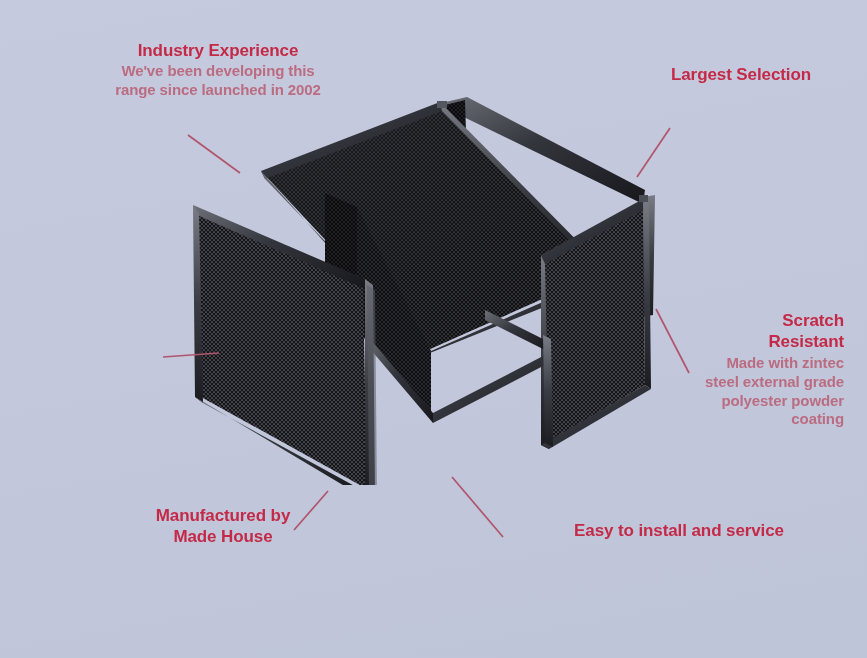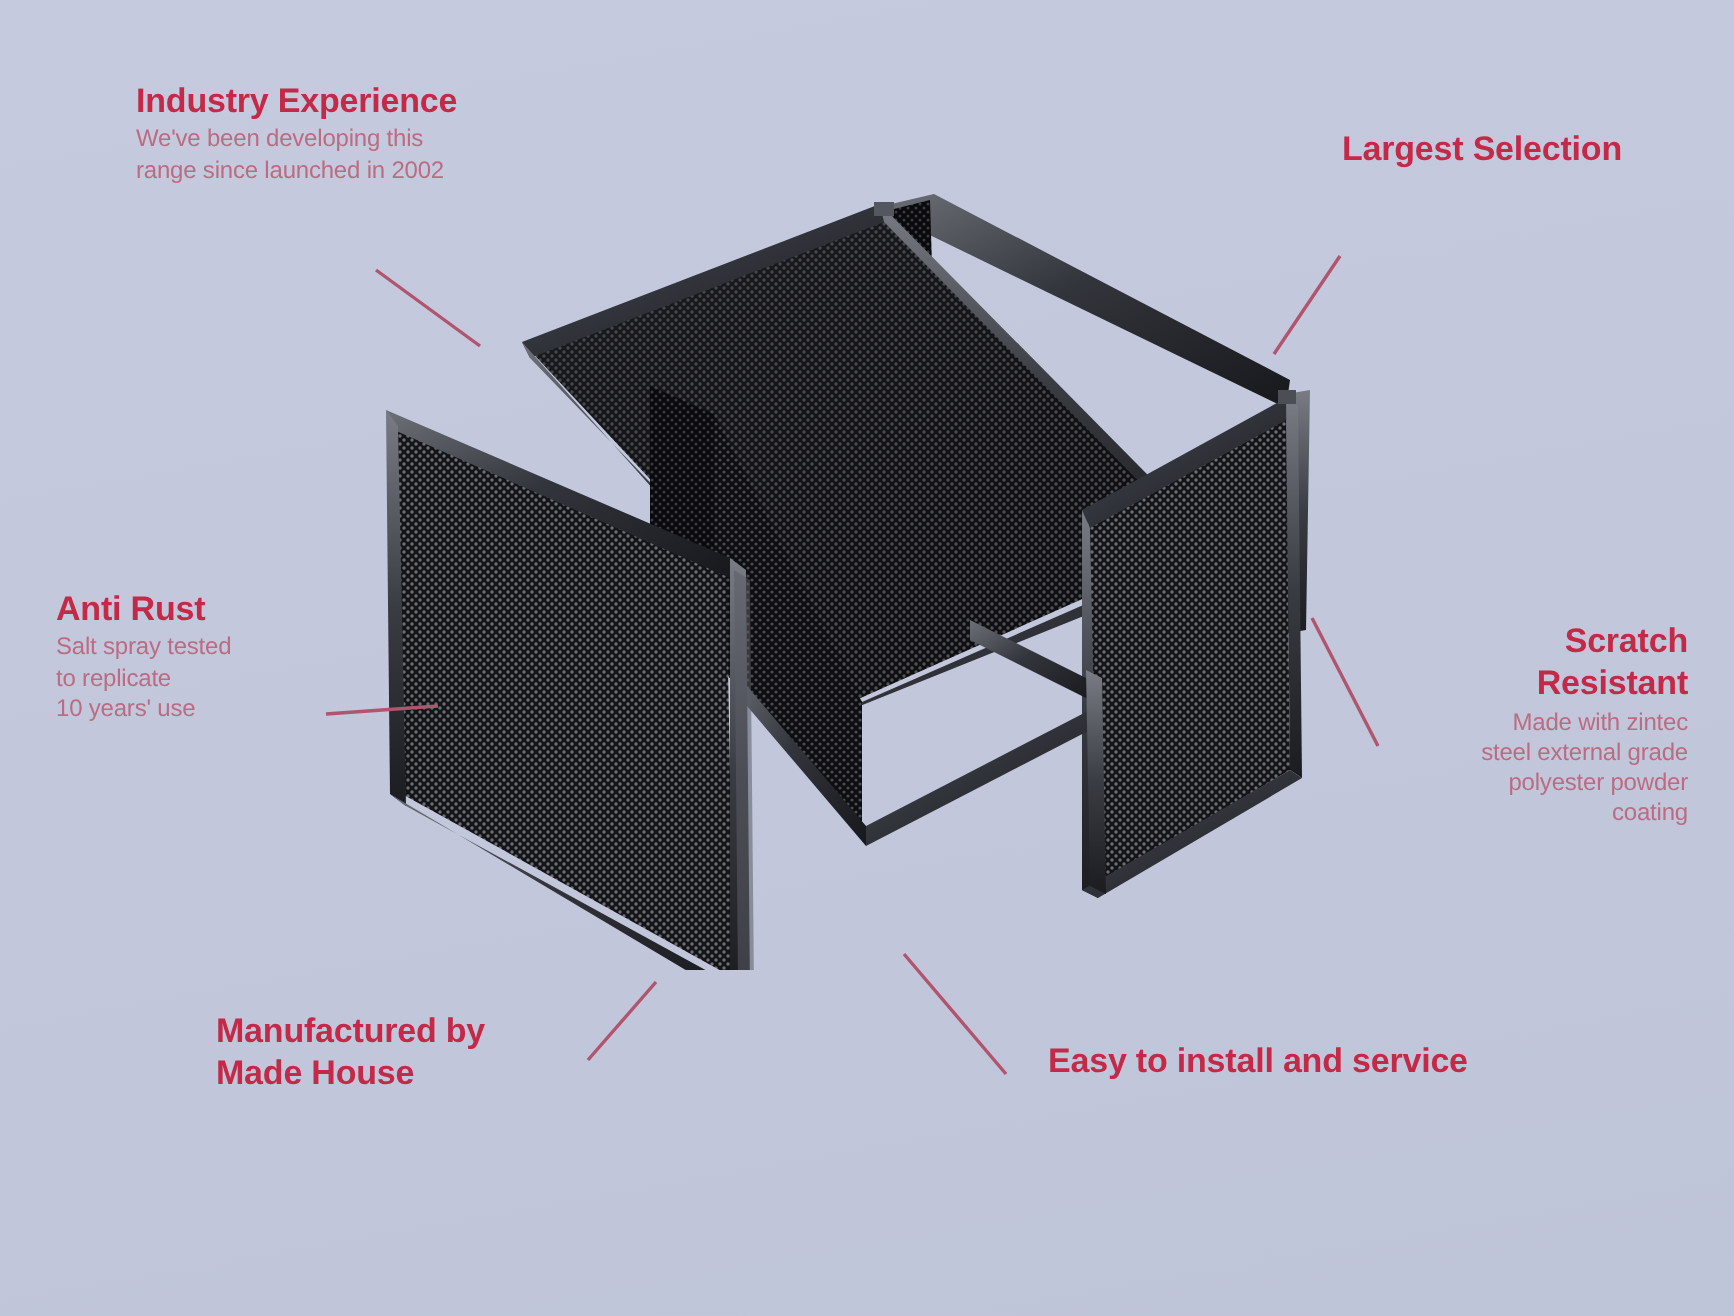--- a/index.html
+++ b/index.html
@@ -29,28 +29,28 @@
   }
   .callout .c-title {
     font-weight: bold;
     font-size: 17px;
     color: #c42a47;
     letter-spacing: -0.1px;
     margin: 0 0 1px 0;
     white-space: pre-line;
   }
   .callout .c-body {
-    font-size: 12px;
+    font-size: 15px;
     color: #bb6c81;
-    font-weight: 400;
+    font-weight: 700;
     letter-spacing: -0.1px;
     white-space: pre-line;
   }
   .align-right { text-align: right; }
-  .align-left  { text-align: left; }
+  .align-left  { text-align: center; }
 
   
   #co-industry   { left: 68px;  top: 40px;  width: 300px; }
   #co-largest    { left: 561px; top: 64px;  width: 250px; }
   #co-antirust   { left: 28px;  top: 294px; width: 200px; }
   #co-scratch    { left: 648px; top: 310px; width: 196px; }
   #co-manufact   { left: 108px; top: 505px; width: 230px; }
   #co-easy       { left: 524px; top: 520px; width: 310px; }
 
   
@@ -167,26 +167,20 @@
   <div class="callout align-left" id="co-industry">
     <div class="c-title">Industry Experience</div>
     <div class="c-body">We've been developing this
 range since launched in 2002</div>
   </div>
 
   <div class="callout align-right" id="co-largest">
     <div class="c-title">Largest Selection</div>
   </div>
 
-  <div class="callout align-left" id="co-antirust">
-    <div class="c-title">Anti Rust</div>
-    <div class="c-body">Salt spray tested
-to replicate
-10 years' use</div>
-  </div>
 
   <div class="callout align-right" id="co-scratch">
     <div class="c-title">Scratch
 Resistant</div>
     <div class="c-body">Made with zintec
 steel external grade
 polyester powder
 coating</div>
   </div>
 

